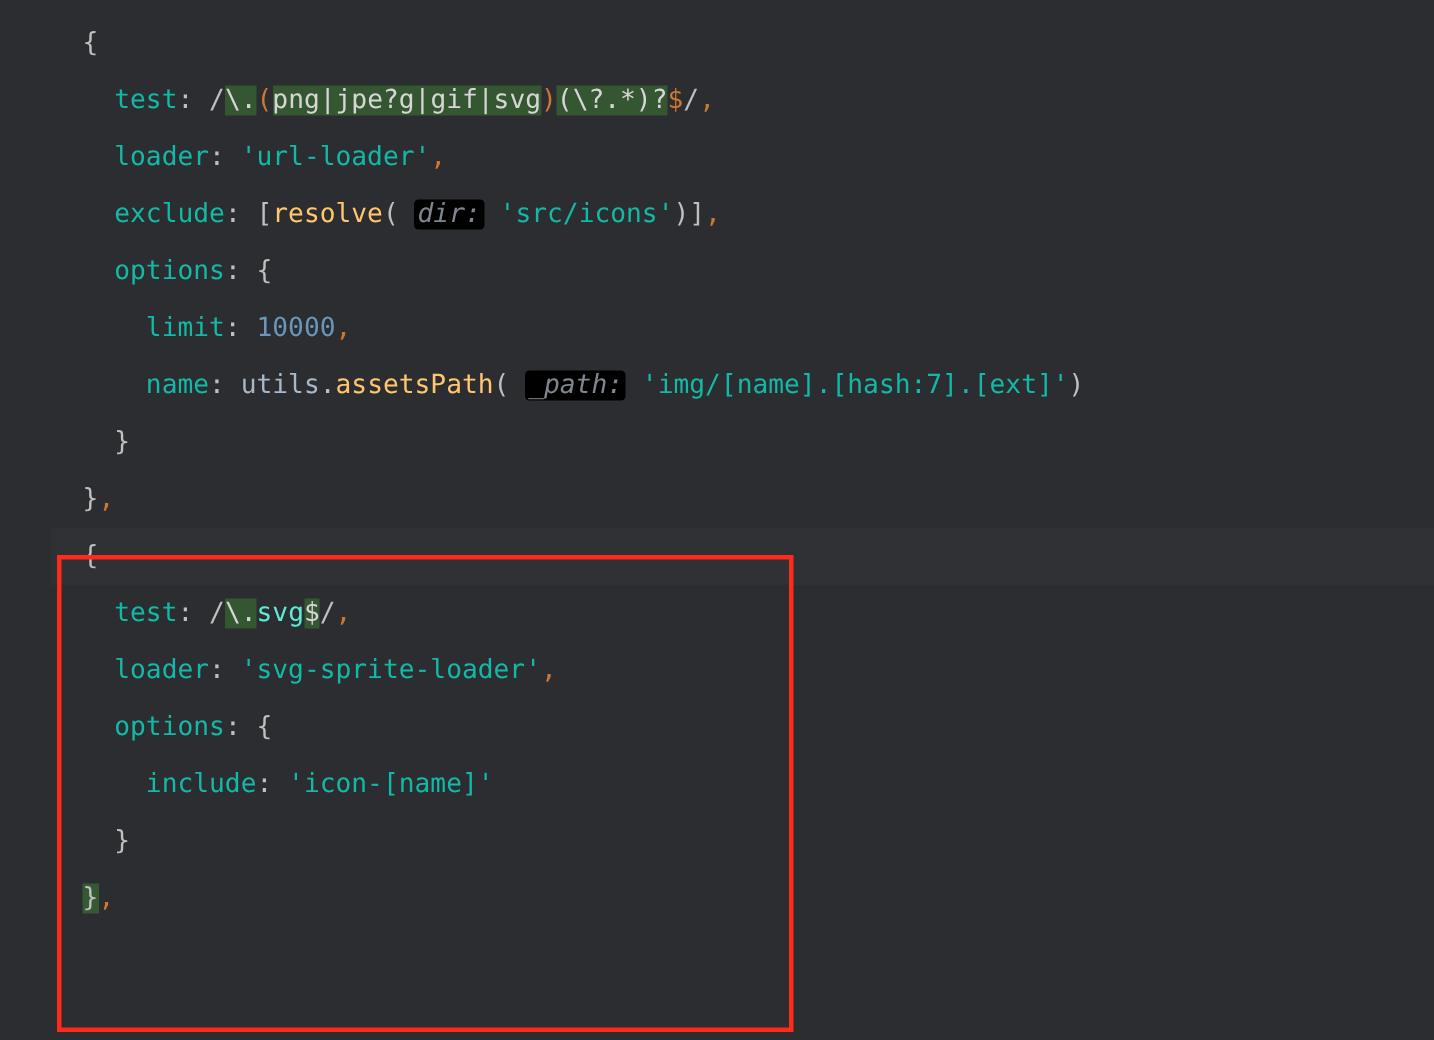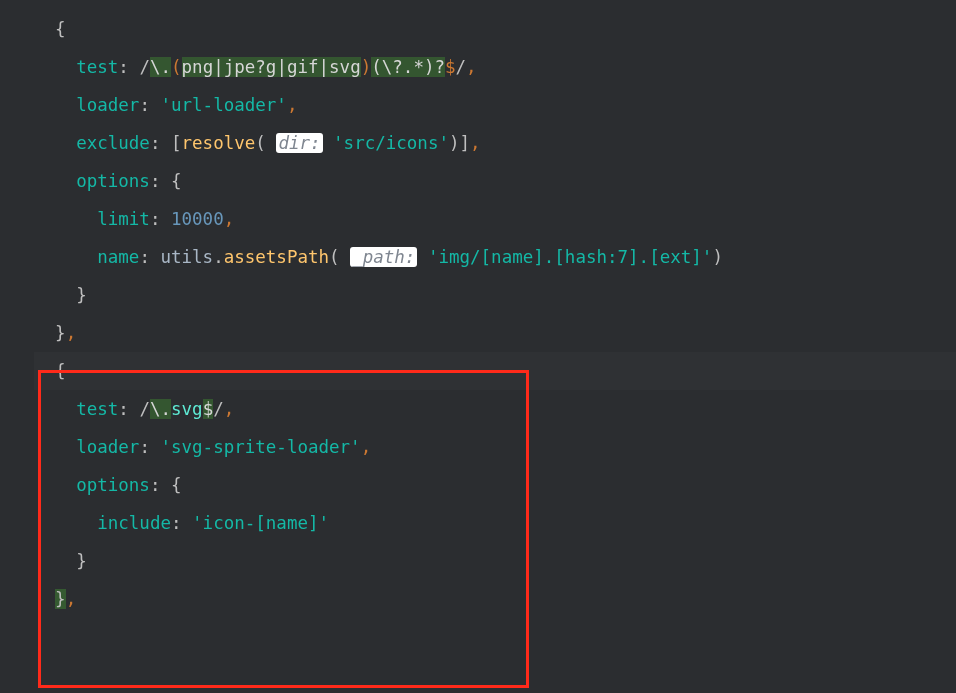--- a/index.html
+++ b/index.html
@@ -55,21 +55,21 @@
     display: block;
     width: 100%;
   }
   
   .caret-marker {
     background: rgba(60,120,50,0.6);
     padding: 0 0px;
   }
   
   .hint {
-    background: #ffffff;
+    background: #000000;
     border-radius: 3px;
     padding: 0 2px;
     color: #7f8690;
     font-style: italic;
   }
 
   
   .red-box {
     position: absolute;
     border: 3px solid #ff2a1a;

